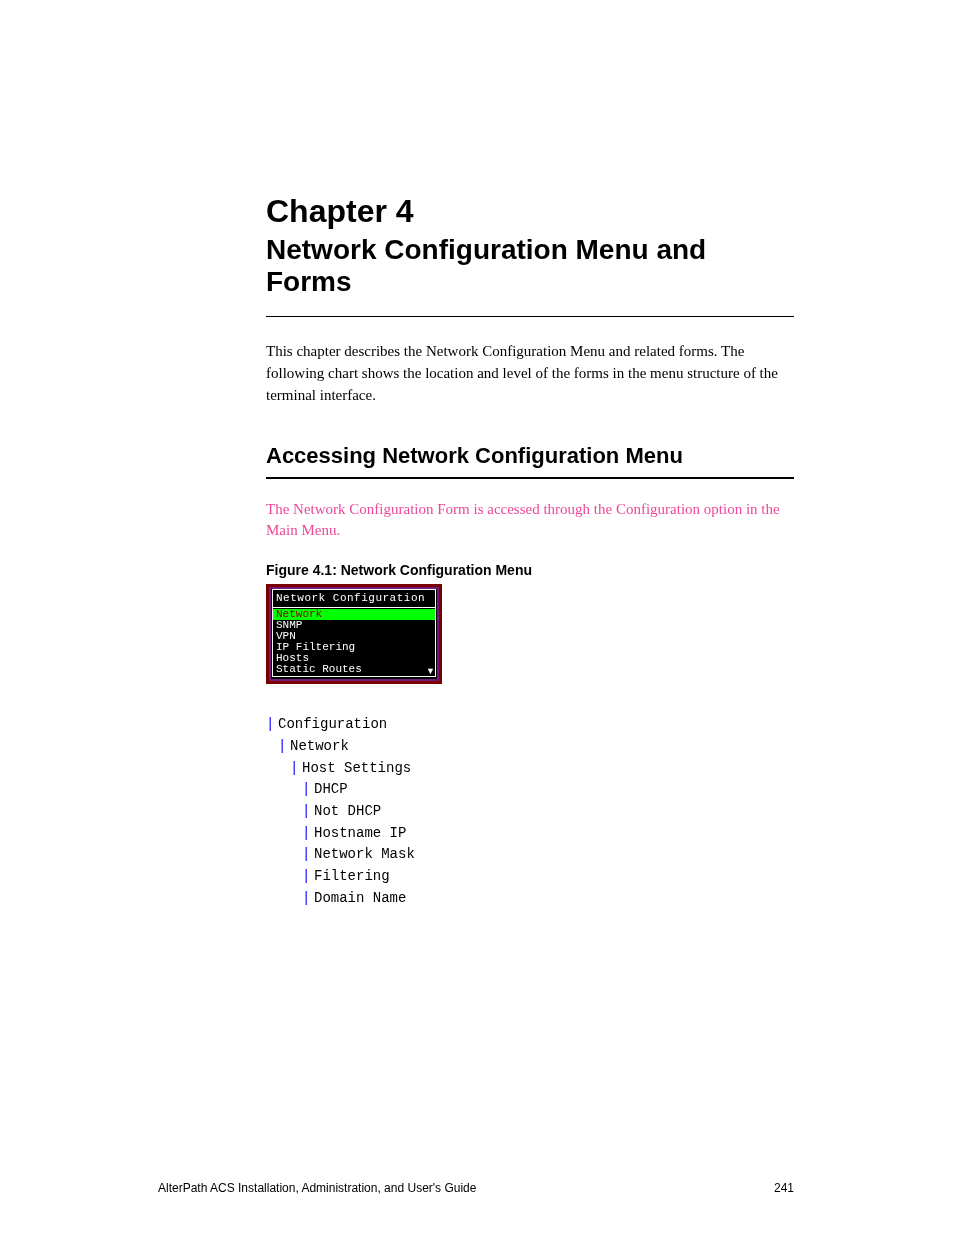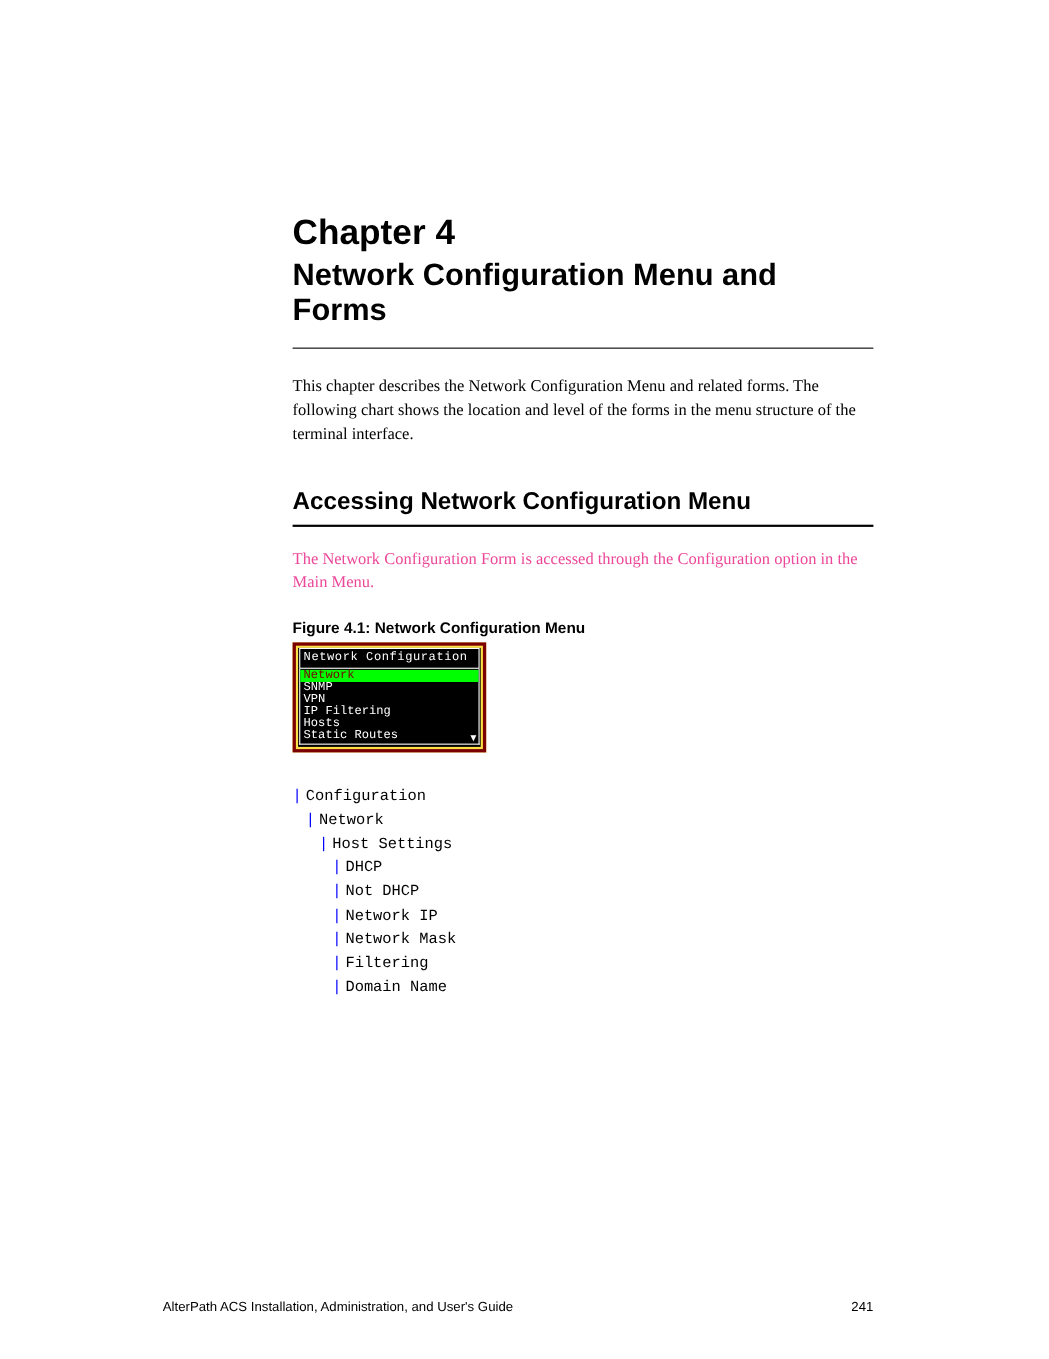--- a/index.html
+++ b/index.html
@@ -69,21 +69,21 @@
   .figure-label {
     font-family: Arial, Helvetica, sans-serif;
     font-weight: bold;
     font-size: 14px;
     color: #000000;
     margin-bottom: 6px;
   }
   
   .tui-box {
     width: 176px;
-    background: #fde047;
+    background: #701a75;
     border: 3px solid #7a0000;
     padding: 2px;
     margin-bottom: 30px;
     box-sizing: border-box;
   }
   .tui-inner {
     background: #000;
     padding: 0 0 2px 0;
   }
   .tui-title {
@@ -163,21 +163,21 @@
     font-family: Arial, Helvetica, sans-serif;
     font-size: 12px;
     color: #000;
   }
   .footer .pg {
     position: absolute;
     right: 160px;
   }
   .footer .book {
     position: absolute;
-    left: 148px;
+    left: 158px;
   }
 </style>
 </head>
 <body>
 
 <div class="page">
   <div class="content">
 
     <div class="chapter-number">Chapter 4</div>
     <div class="chapter-title">Network Configuration Menu and Forms</div>
@@ -236,21 +236,21 @@
           <span class="spacer"></span>
           <span class="spacer"></span>
           <span class="bar">|</span>
           <span class="lbl"> Not DHCP</span>
         </div>
         <div class="row">
           <span class="spacer"></span>
           <span class="spacer"></span>
           <span class="spacer"></span>
           <span class="bar">|</span>
-          <span class="lbl"> Network IP</span>
+          <span class="lbl"> Hostname IP</span>
         </div>
         <div class="row">
           <span class="spacer"></span>
           <span class="spacer"></span>
           <span class="spacer"></span>
           <span class="bar">|</span>
           <span class="lbl"> Network Mask</span>
         </div>
         <div class="row">
           <span class="spacer"></span>

